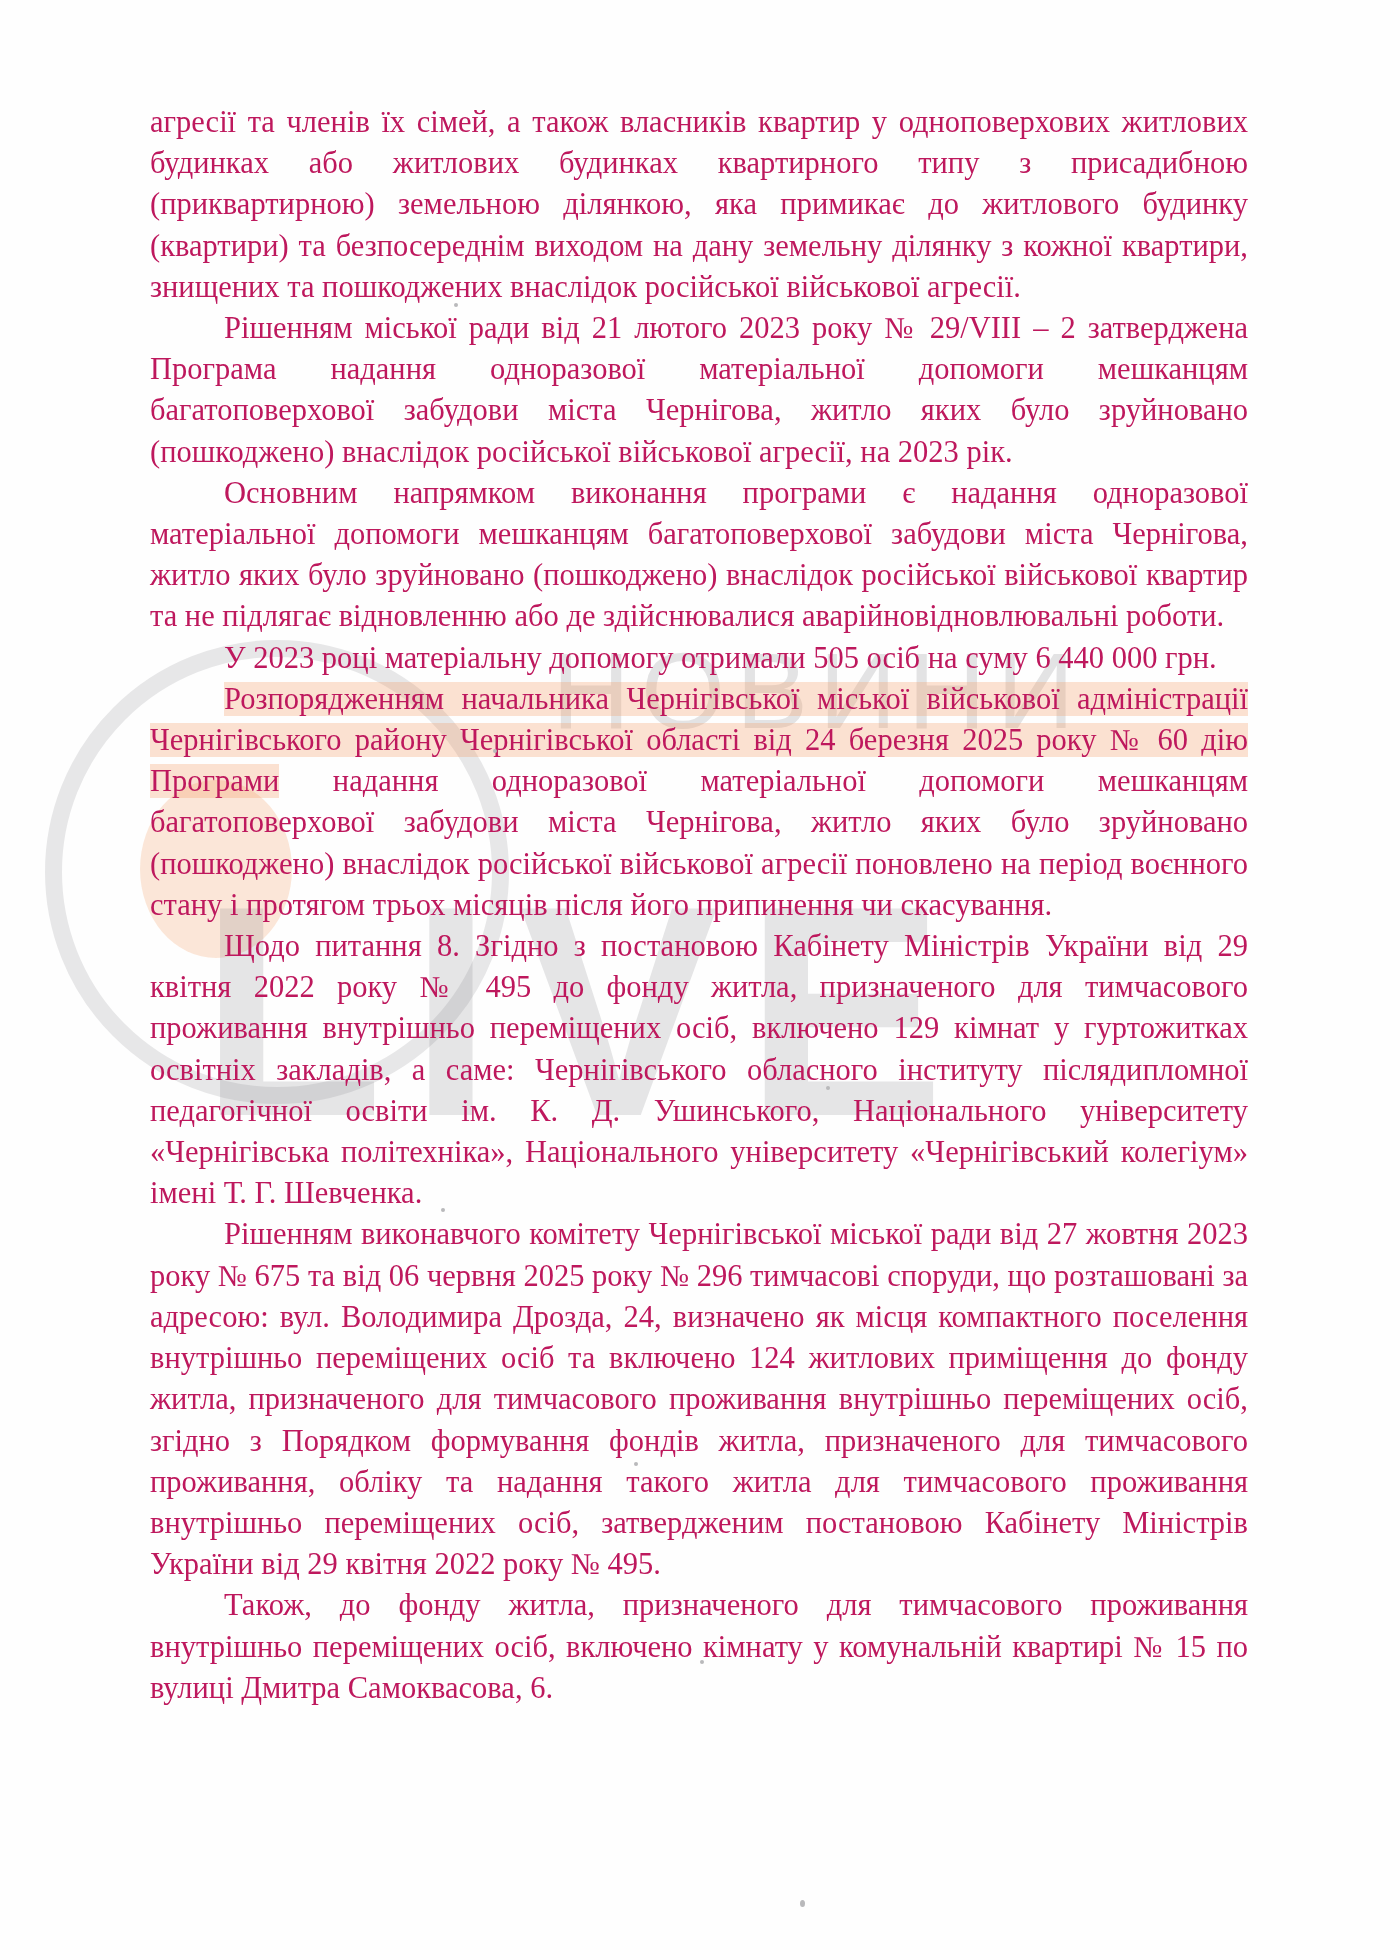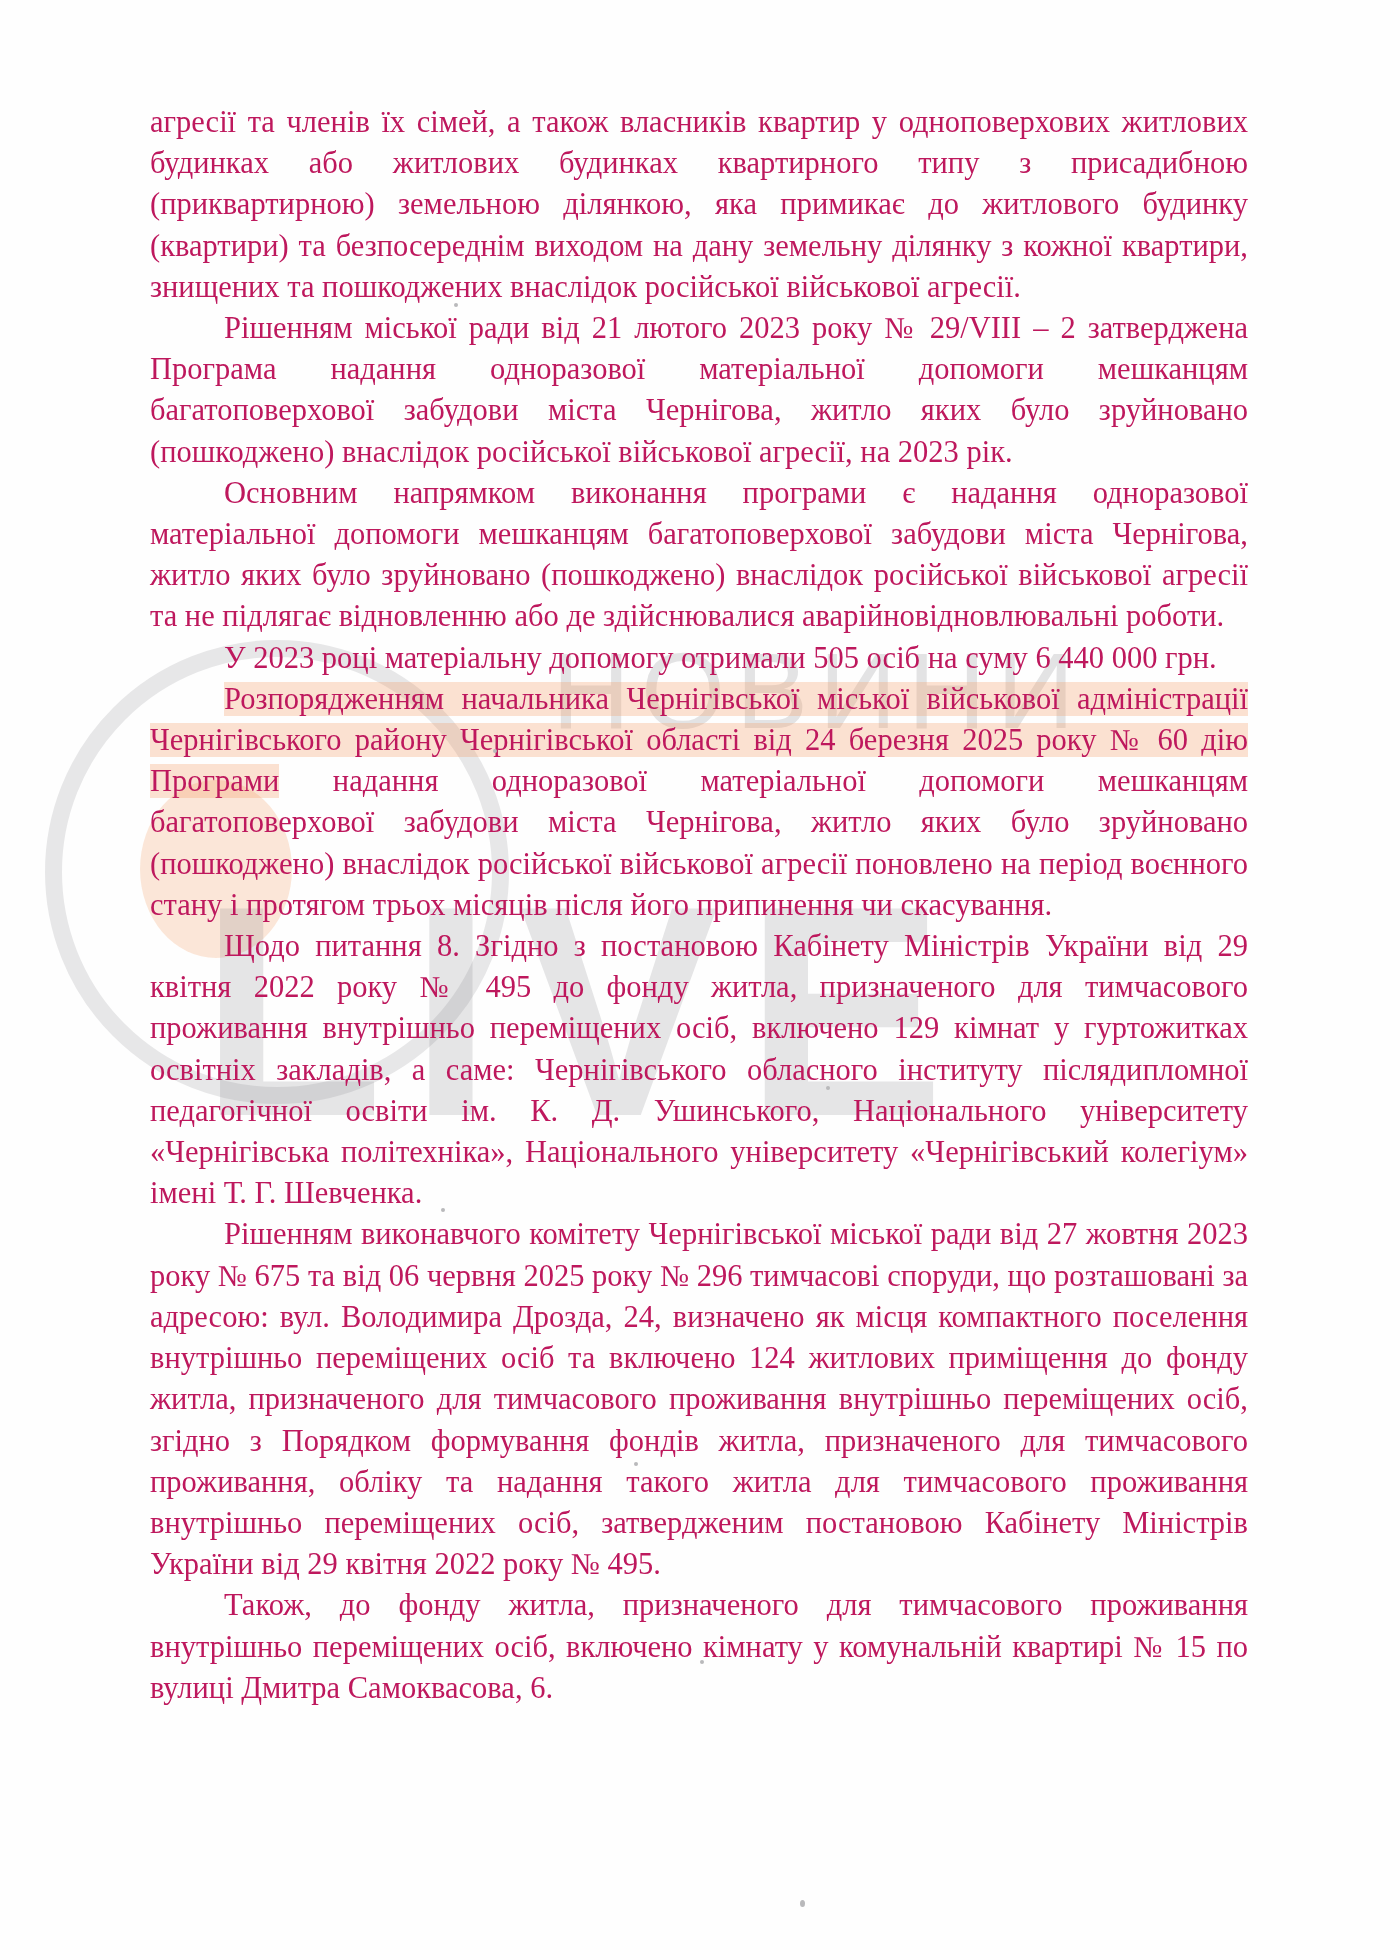--- a/index.html
+++ b/index.html
@@ -137,21 +137,21 @@
   <div class="speck" style="left:700px; top:1660px; width:4px; height:4px;"></div>
   <div class="speck" style="left:800px; top:1900px; width:5px; height:7px;"></div>
 
   <div class="doc-body">
 
     <p>агресії та членів їх сімей, а також власників квартир у одноповерхових житлових будинках або житлових будинках квартирного типу з присадибною (приквартирною) земельною ділянкою, яка примикає до житлового будинку (квартири) та безпосереднім виходом на дану земельну ділянку з кожної квартири, знищених та пошкоджених внаслідок російської військової агресії.</p>
 
 
     <p class="ind"> Рішенням міської ради від 21 лютого 2023 року № 29/VIII – 2 затверджена Програма надання одноразової матеріальної допомоги мешканцям багатоповерхової забудови міста Чернігова, житло яких було зруйновано (пошкоджено) внаслідок російської військової агресії, на 2023 рік.</p>
 
-    <p class="ind">Основним напрямком виконання програми є надання одноразової матеріальної допомоги мешканцям багатоповерхової забудови міста Чернігова, житло яких було зруйновано (пошкоджено) внаслідок російської військової агресії та не підлягає відновленню або де здійснювалися аварійновідновлювальні роботи.</p>
+    <p class="ind">Основним напрямком виконання програми є надання одноразової матеріальної допомоги мешканцям багатоповерхової забудови міста Чернігова, житло яких було зруйновано (пошкоджено) внаслідок російської військової квартир та не підлягає відновленню або де здійснювалися аварійновідновлювальні роботи.</p>
 
     <p class="ind">У 2023 році матеріальну допомогу отримали 505 осіб на суму 6 440 000 грн.</p>
 
     <p class="ind"><span class="hl">Розпорядженням начальника Чернігівської міської військової адміністрації Чернігівського району Чернігівської області від 24 березня 2025 року № 60 дію Програми</span><span> надання одноразової матеріальної допомоги мешканцям багатоповерхової забудови міста Чернігова, житло яких було зруйновано (пошкоджено) внаслідок російської військової агресії поновлено на період воєнного стану і протягом трьох місяців після його припинення чи скасування.</span></p>
 
 
     <p class="ind"><span class="ul">Щодо питання 8.</span><span> Згідно з постановою Кабінету Міністрів України від 29 квітня 2022 року № 495 до фонду житла, призначеного для тимчасового проживання внутрішньо переміщених осіб, включено 129 кімнат у гуртожитках освітніх закладів, а саме: Чернігівського обласного інституту післядипломної педагогічної освіти ім. К. Д. Ушинського, Національного університету «Чернігівська політехніка», Національного університету «Чернігівський колегіум» імені Т. Г. Шевченка.</span></p>
 
     <p class="ind">Рішенням виконавчого комітету Чернігівської міської ради від 27 жовтня 2023 року № 675 та від 06 червня 2025 року № 296 тимчасові споруди, що розташовані за адресою: вул. Володимира Дрозда, 24, визначено як місця компактного поселення внутрішньо переміщених осіб та включено 124 житлових приміщення до фонду житла, призначеного для тимчасового проживання внутрішньо переміщених осіб, згідно з Порядком формування фондів житла, призначеного для тимчасового проживання, обліку та надання такого житла для тимчасового проживання внутрішньо переміщених осіб, затвердженим постановою Кабінету Міністрів України від 29 квітня 2022 року № 495.</p>
 

